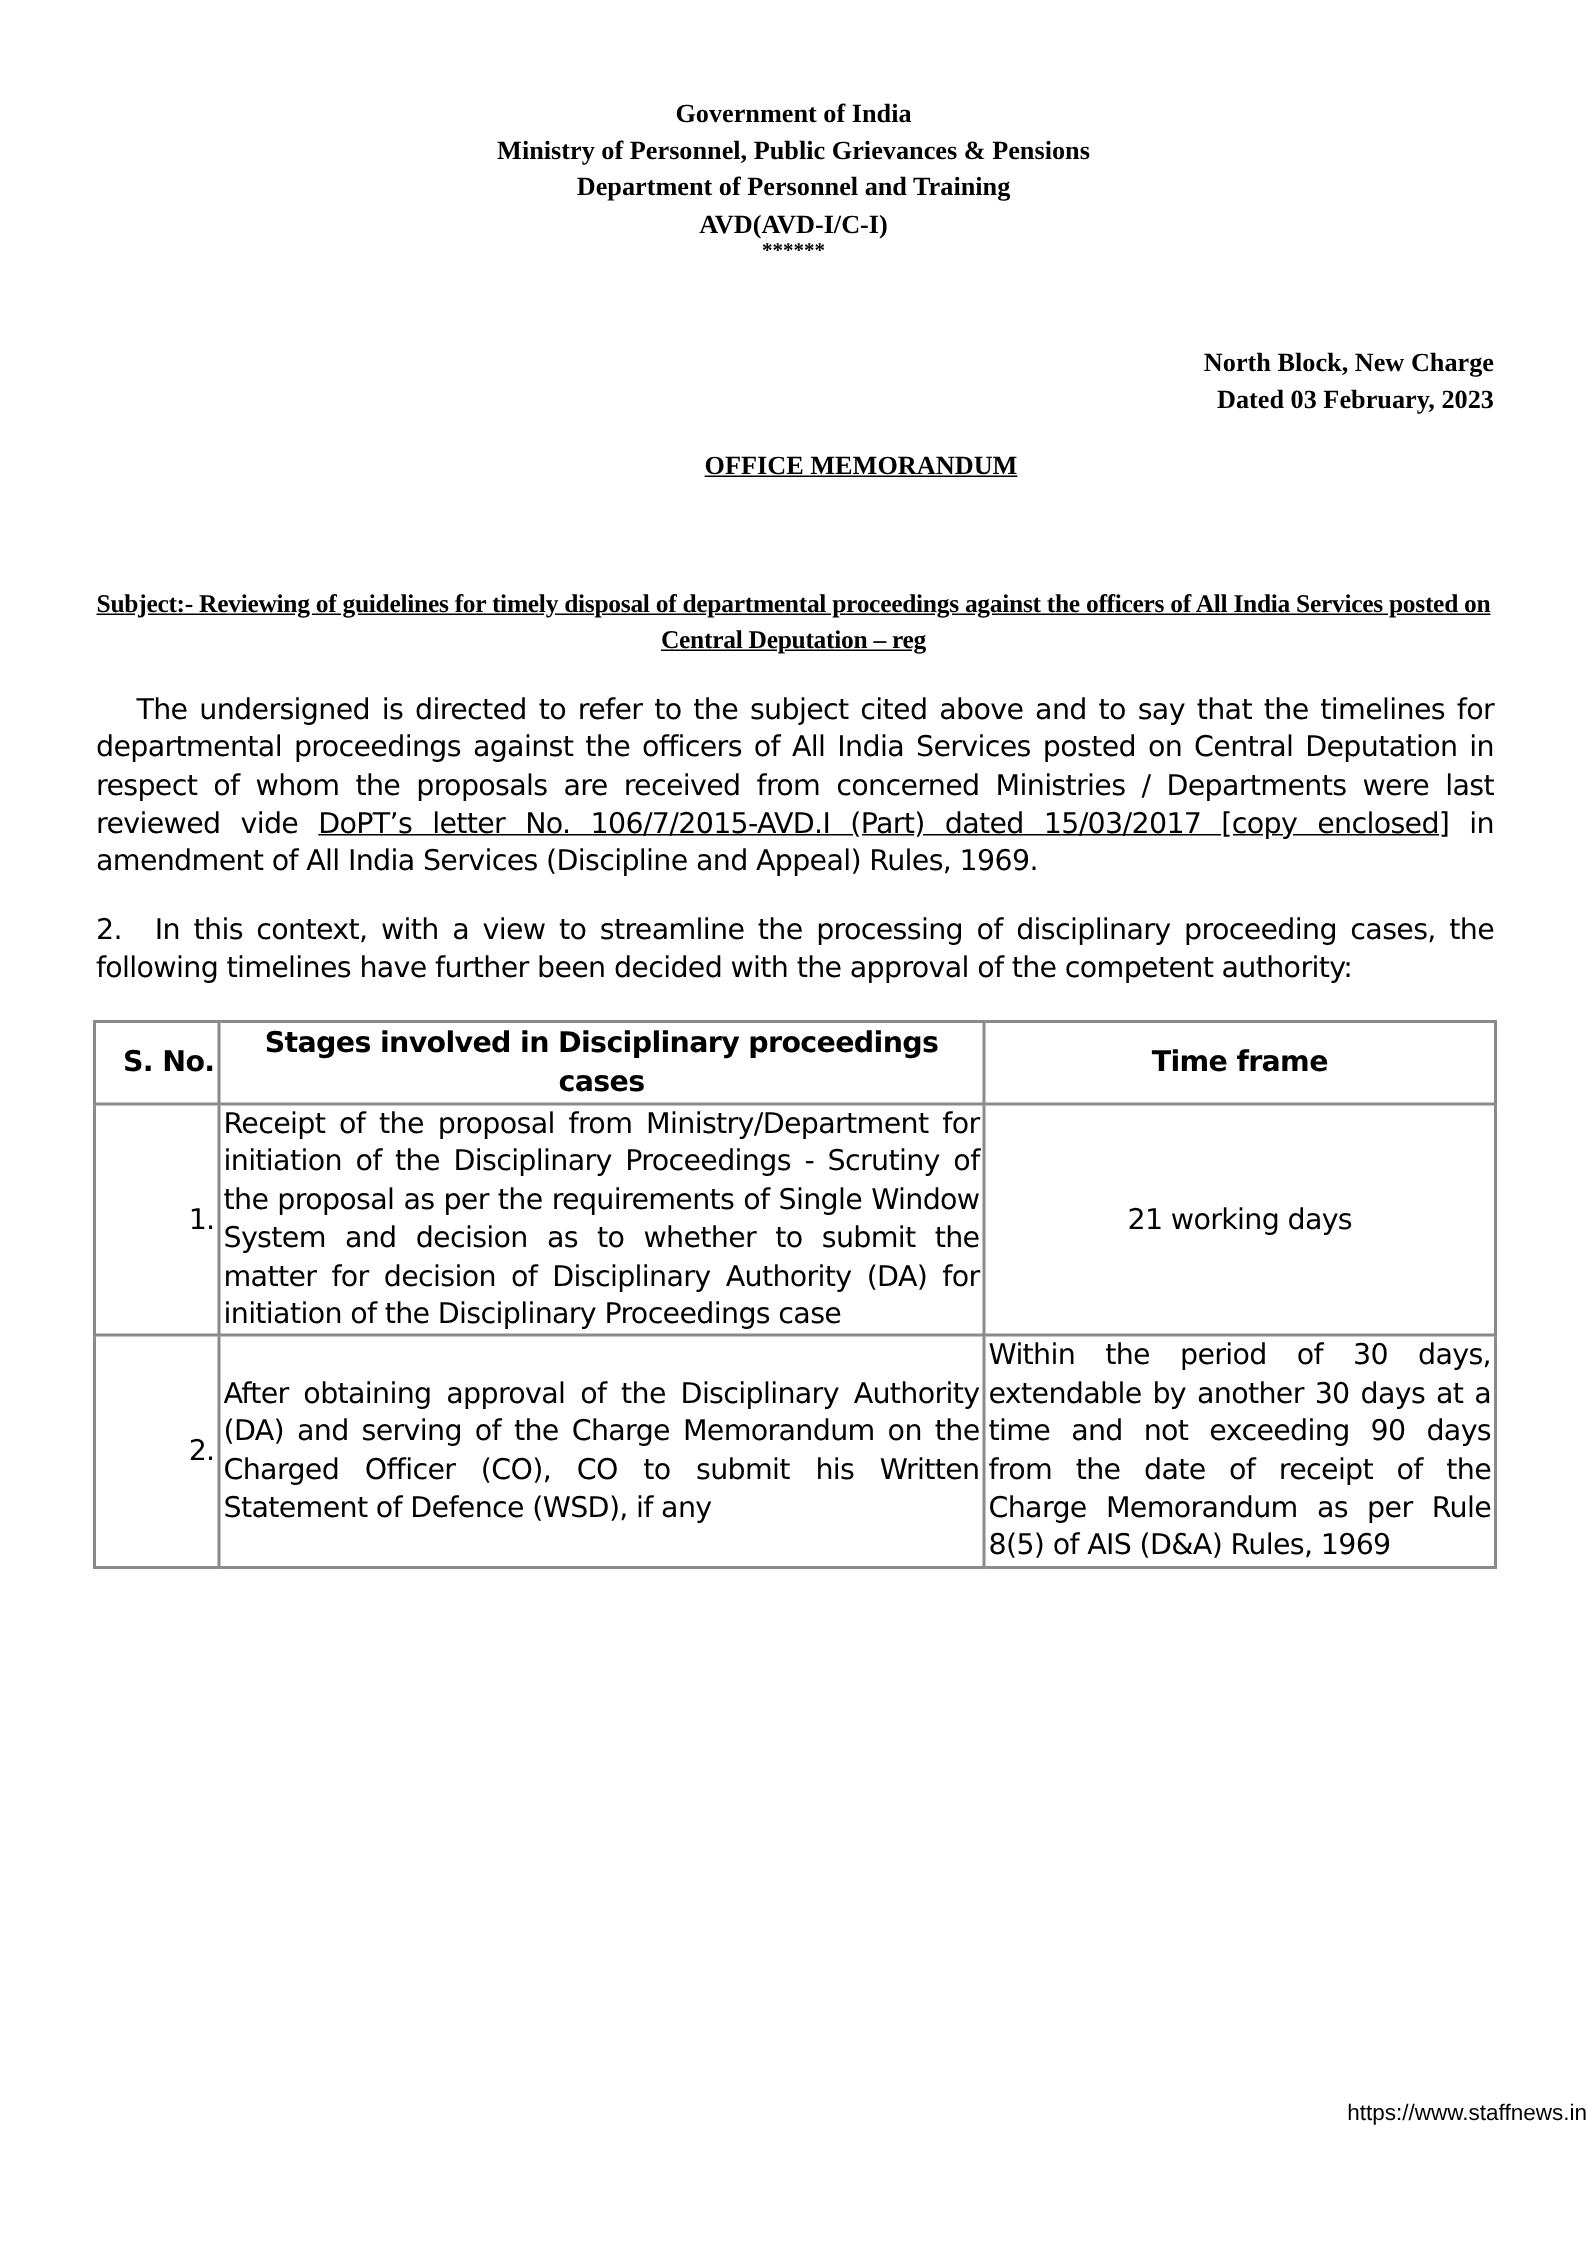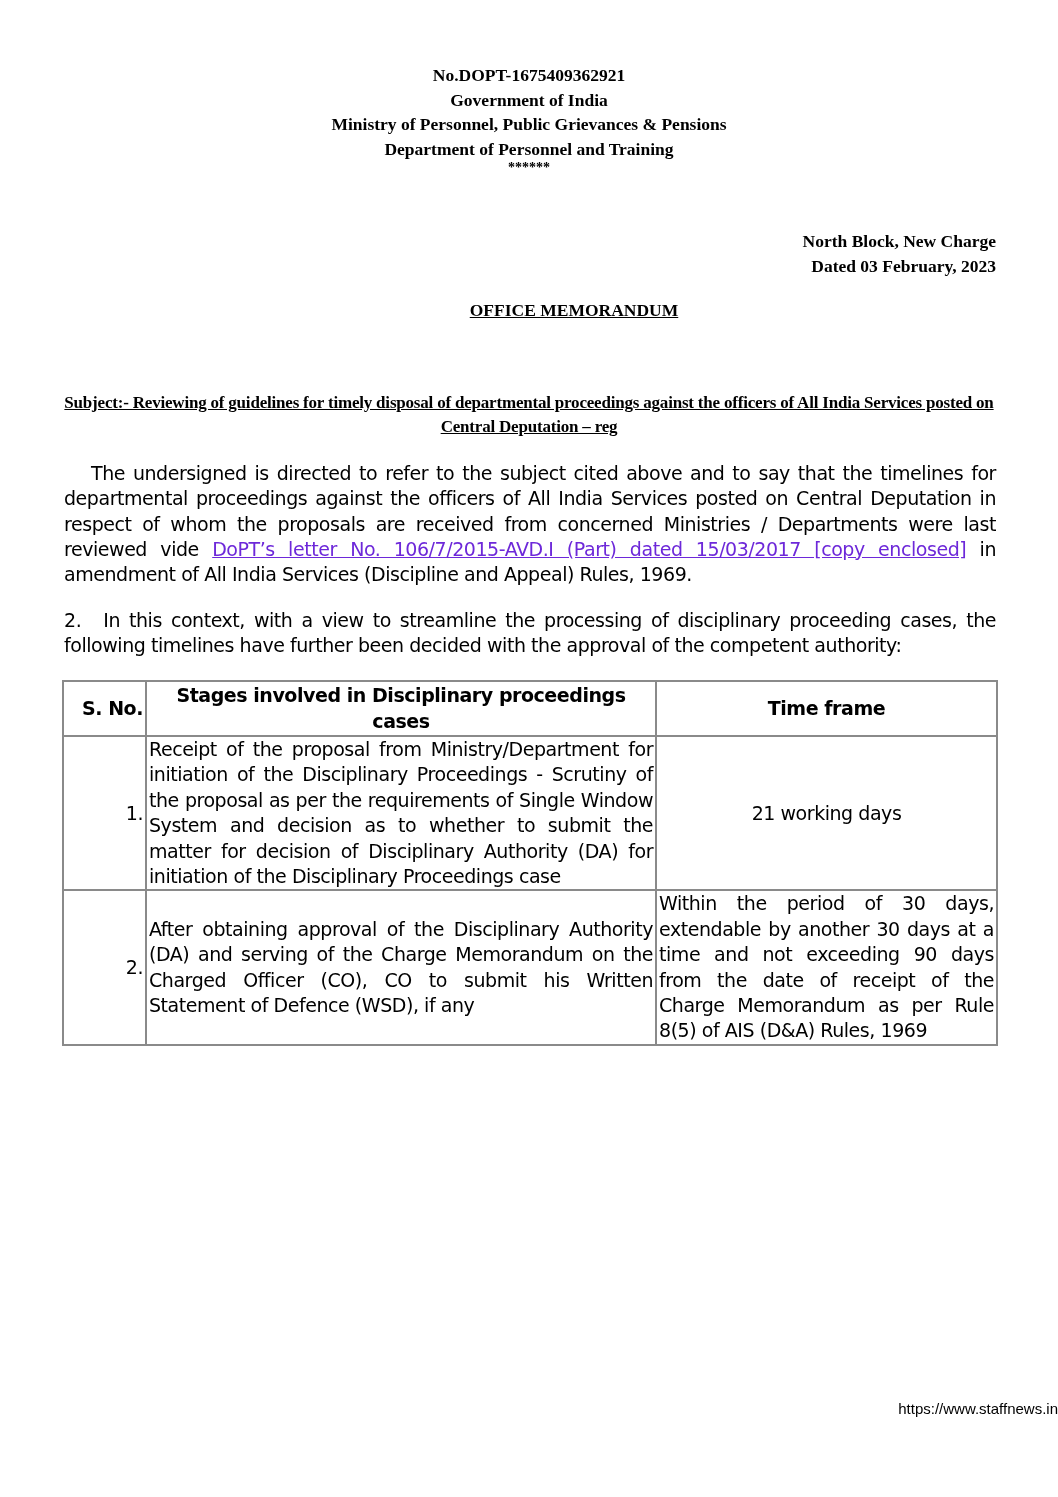--- a/index.html
+++ b/index.html
@@ -7,38 +7,38 @@
   .serif-b { font-family: "Liberation Serif", serif; font-weight: bold; }
   .sans { font-family: "DejaVu Sans", sans-serif; }
   #header { position: absolute; top: 63px; left: 0; width: 1058px; text-align: center; font-size: 17.5px; line-height: 24.5px; }
   #header .stars { font-size: 14px; line-height: 14px; }
   #place { position: absolute; top: 229px; right: 62px; text-align: right; font-size: 17.5px; line-height: 25px; }
   #om { position: absolute; top: 300px; left: 0; width: 1058px; text-align: center; font-size: 17.5px; text-decoration: underline; padding-left: 45px; }
   #subject { position: absolute; top: 391px; left: 64px; width: 930px; text-align: center; font-size: 17px; line-height: 24px; text-decoration: underline; letter-spacing: -0.2px; }
   .para { position: absolute; left: 64px; width: 932px; font-size: 19px; line-height: 25.3px; text-align: justify; letter-spacing: -0.45px; }
   #p1 { top: 461px; text-indent: 27px; }
   #p2 { top: 608px; }
-  .link { color: #6d28d9; text-decoration: underline; }
+  .link { color: #000000; text-decoration: underline; }
   table { position: absolute; top: 680px; left: 62px; width: 936px; border-collapse: collapse; font-size: 19px; line-height: 25.4px; letter-spacing: -0.45px; }
   td, th { border: 2px solid #8a8a8a; vertical-align: middle; padding: 0 2px; }
   th { font-weight: bold; height: 53px; }
   .c1 { width: 77px; text-align: right; }
   .c2 { width: 504px; text-align: justify; margin-top: 20px; }
   .c3 { text-align: center; }
   .just { text-align: justify; text-align-last: left; }
   #footer { position: absolute; top: 1400px; left: 0; width: 1058px; text-align: right; font-family: "Liberation Sans", sans-serif; font-size: 15px; }
 </style>
 </head>
 <body>
 
 <div id="header" class="serif-b">
-  <div>No.DOPT-1675409362921</div>
   <div>Government of India</div>
   <div>Ministry of Personnel, Public Grievances &amp; Pensions</div>
   <div>Department of Personnel and Training</div>
+  <div>AVD(AVD-I/C-I)</div>
   <div class="stars">******</div>
 </div>
 
 <div id="place" class="serif-b">
   <div>North Block, New Charge</div>
   <div>Dated 03 February, 2023</div>
 </div>
 
 <div id="om" class="serif-b">OFFICE MEMORANDUM</div>
 

